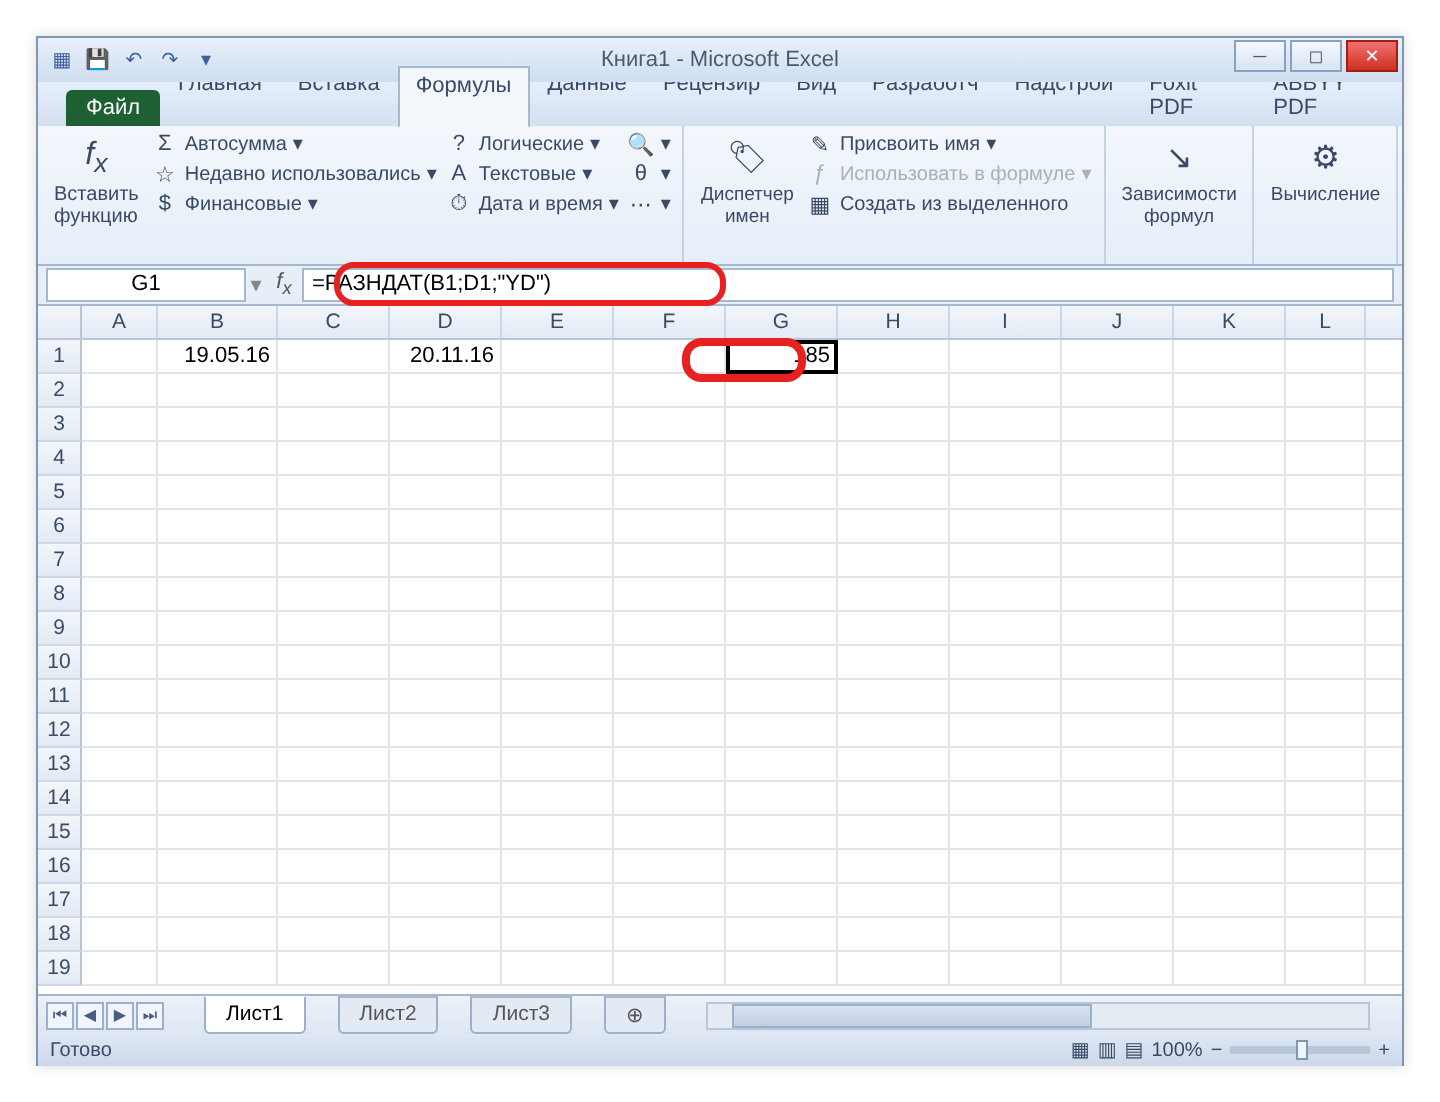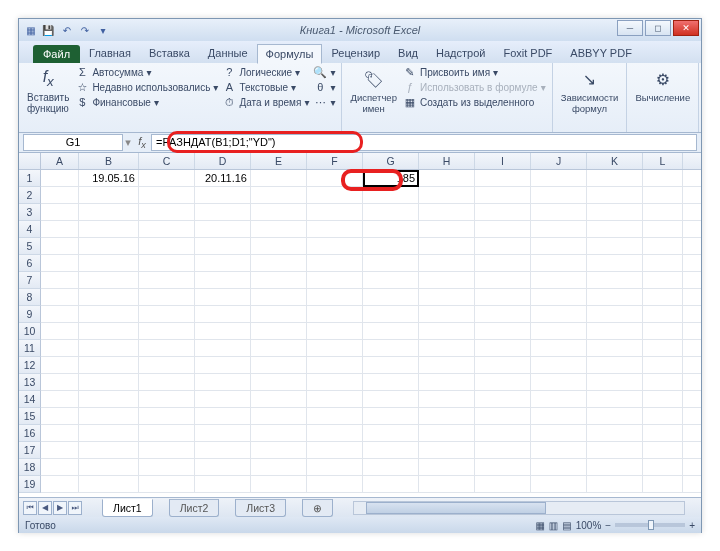--- a/index.html
+++ b/index.html
@@ -1,21 +1,21 @@
 <!DOCTYPE html>
 <html><head>
 <meta charset="utf-8">
 <style>
 * { box-sizing: border-box; margin: 0; padding: 0; font-family: "Segoe UI", Tahoma, sans-serif; }
 body { background: #fff; width: 720px; height: 551px; overflow: hidden; position: relative; }
 .outer { position: absolute; left: 18px; top: 18px; width: 684px; height: 515px; border: 1px solid #7e97b3; background: #dce6f2; box-shadow: 0 0 6px rgba(0,0,0,.15); }
 .titlebar { height: 22px; background: linear-gradient(#e8f0fa,#cfdef0); display: flex; align-items: center; font-size: 11px; color: #4a5a70; position: relative; }
 .qa { display: flex; gap: 2px; padding-left: 4px; align-items: center; }
 .qa span { width: 16px; height: 16px; display: inline-flex; align-items: center; justify-content: center; font-size: 10px; color: #4060a0; }
-.title { position: absolute; left: 50%; transform: translateX(-50%); font-style: italic; }
+.title { position: absolute; left: 50%; transform: translateX(-50%); }
 .winbtns { position: absolute; right: 2px; top: 1px; display: flex; }
 .winbtns div { width: 26px; height: 16px; border: 1px solid #8aa0c0; margin-left: 2px; display: flex; align-items: center; justify-content: center; font-size: 9px; background: linear-gradient(#f4f8fd,#d8e4f2); }
 .winbtns .close { background: linear-gradient(#f07070,#d03020); color: #fff; border-color: #a02010; }
 .tabbar { height: 22px; background: linear-gradient(#e6eefb,#d3e0f0); display: flex; align-items: flex-end; font-size: 11px; }
 .filetab { background: #1e6033; color: #fff; padding: 3px 10px; border-radius: 3px 3px 0 0; margin-left: 14px; }
 .rtab { padding: 3px 8px; color: #3a4a66; border: 1px solid transparent; border-bottom: none; }
 .rtab.active { background: #f3f7fc; border-color: #a6b8d0; border-bottom: 1px solid #f3f7fc; position: relative; top: 1px; }
 .ribbon { height: 70px; background: linear-gradient(#f3f7fc,#e6eef8); border-bottom: 1px solid #a6b8d0; display: flex; font-size: 10px; color: #3a4a66; }
 .grp { border-right: 1px solid #c4d2e4; padding: 2px 6px 0; display: flex; flex-direction: column; justify-content: space-between; }
 .gtitle { text-align: center; font-size: 9px; color: #6a7a90; padding-bottom: 2px; margin-top: 36px; }
@@ -73,24 +73,25 @@
       <div>◻</div>
       <div class="close">✕</div>
     </div>
   </div>
 
   <div class="tabbar">
     <div class="filetab">Файл</div>
     <div id="rtabs" style="display:flex">
         <div class="rtab">Главная</div>
         <div class="rtab">Вставка</div>
+        <div class="rtab active">Формулы</div>
         <div class="rtab">Данные</div>
-        <div class="rtab active">Формулы</div>
         <div class="rtab">Рецензир</div>
         <div class="rtab">Вид</div>
+        <div class="rtab">Разработч</div>
         <div class="rtab">Надстрой</div>
         <div class="rtab">Foxit PDF</div>
         <div class="rtab">ABBYY PDF</div>
       </div>
   </div>
 
   <div class="ribbon">
     <div class="grp">
       <div class="body">
         <div class="vbtn">

